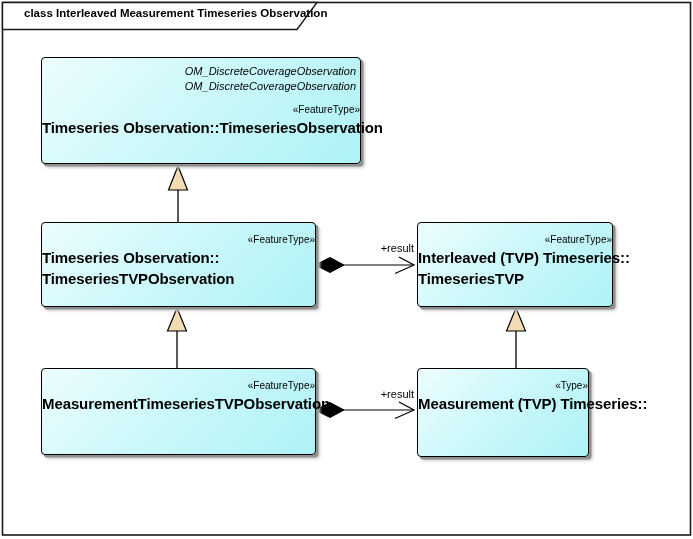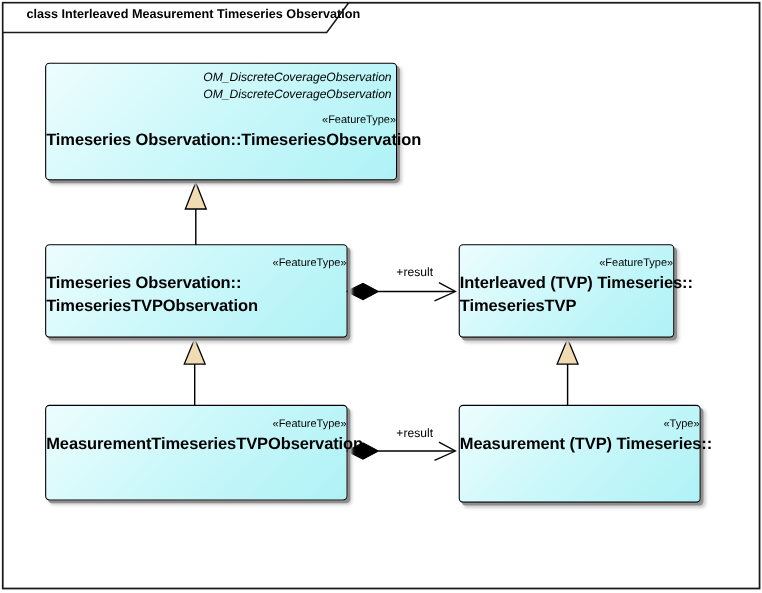--- a/index.html
+++ b/index.html
@@ -29,21 +29,21 @@
     white-space:nowrap;letter-spacing:-0.1px;
   }
   .top-pad6{padding-top:6px;}
   .top-pad10{padding-top:10px;}
   .gap8{height:9px;}
   .frame-tab-label{
     position:absolute;left:24px;top:7px;
     font-weight:bold;font-size:11.5px;white-space:nowrap;
   }
   .conn-label{
-    position:absolute;font-size:11px;text-align:center;white-space:nowrap;
+    position:absolute;font-size:11px;text-align:right;white-space:nowrap;
   }
 </style>
 </head>
 <body>
 
 <div id="stage">
 
   <svg id="wires" viewBox="0 0 693 539">
 
     <rect x="2.5" y="2.5" width="688" height="532.5" fill="none" stroke="#1a1a1a" stroke-width="1.6"></rect>
@@ -88,21 +88,21 @@
     <div class="stereo">«FeatureType»</div>
     <div class="cls-name">Interleaved (TVP) Timeseries::</div>
     <div class="cls-name">TimeseriesTVP</div>
   </div>
 
   <div class="uml-class top-pad10" style="left:41px;top:368px;width:275px;height:87px;">
     <div class="stereo">«FeatureType»</div>
     <div class="cls-name">MeasurementTimeseriesTVPObservation</div>
   </div>
 
-  <div class="uml-class top-pad10" style="left:417px;top:368px;width:220px;height:89px;">
+  <div class="uml-class top-pad10" style="left:417px;top:368px;width:172px;height:89px;">
     <div class="stereo">«Type»</div>
     <div class="cls-name">Measurement (TVP) Timeseries::</div>
   </div>
 
   <div class="conn-label" style="left:340px;top:242px;width:74px;">+result</div>
   <div class="conn-label" style="left:340px;top:388px;width:74px;">+result</div>
 
 </div>
 
 </body></html>

